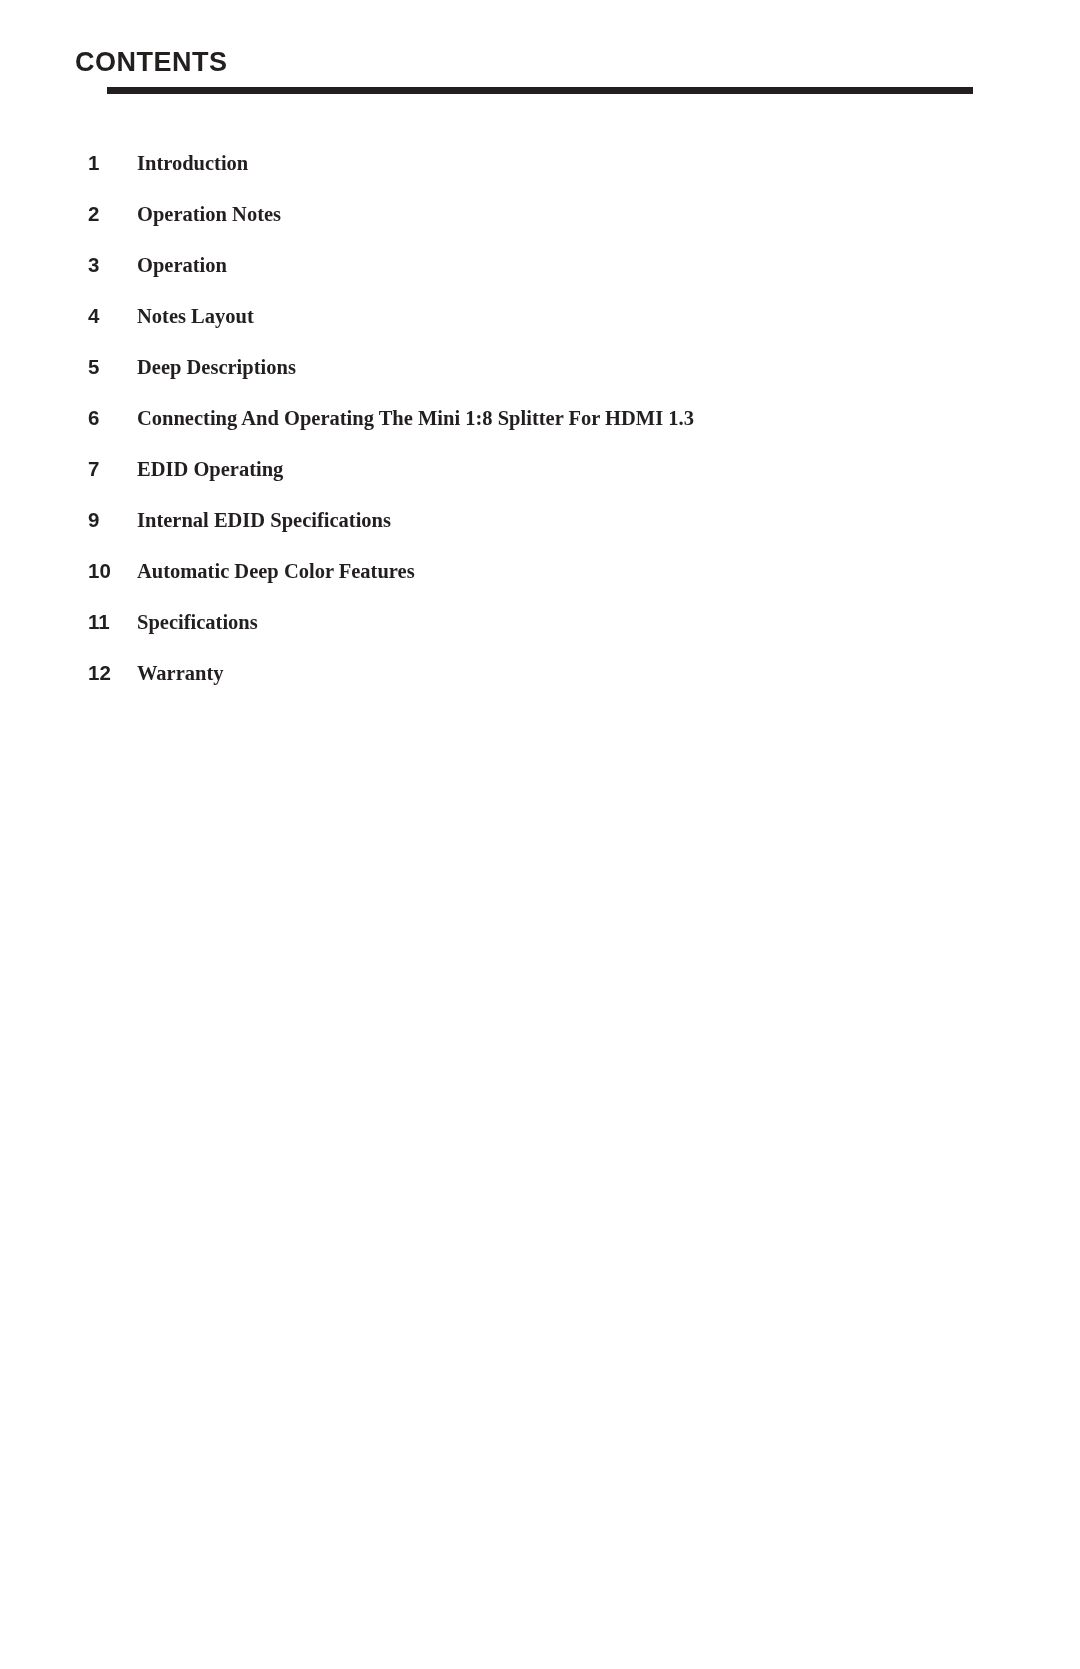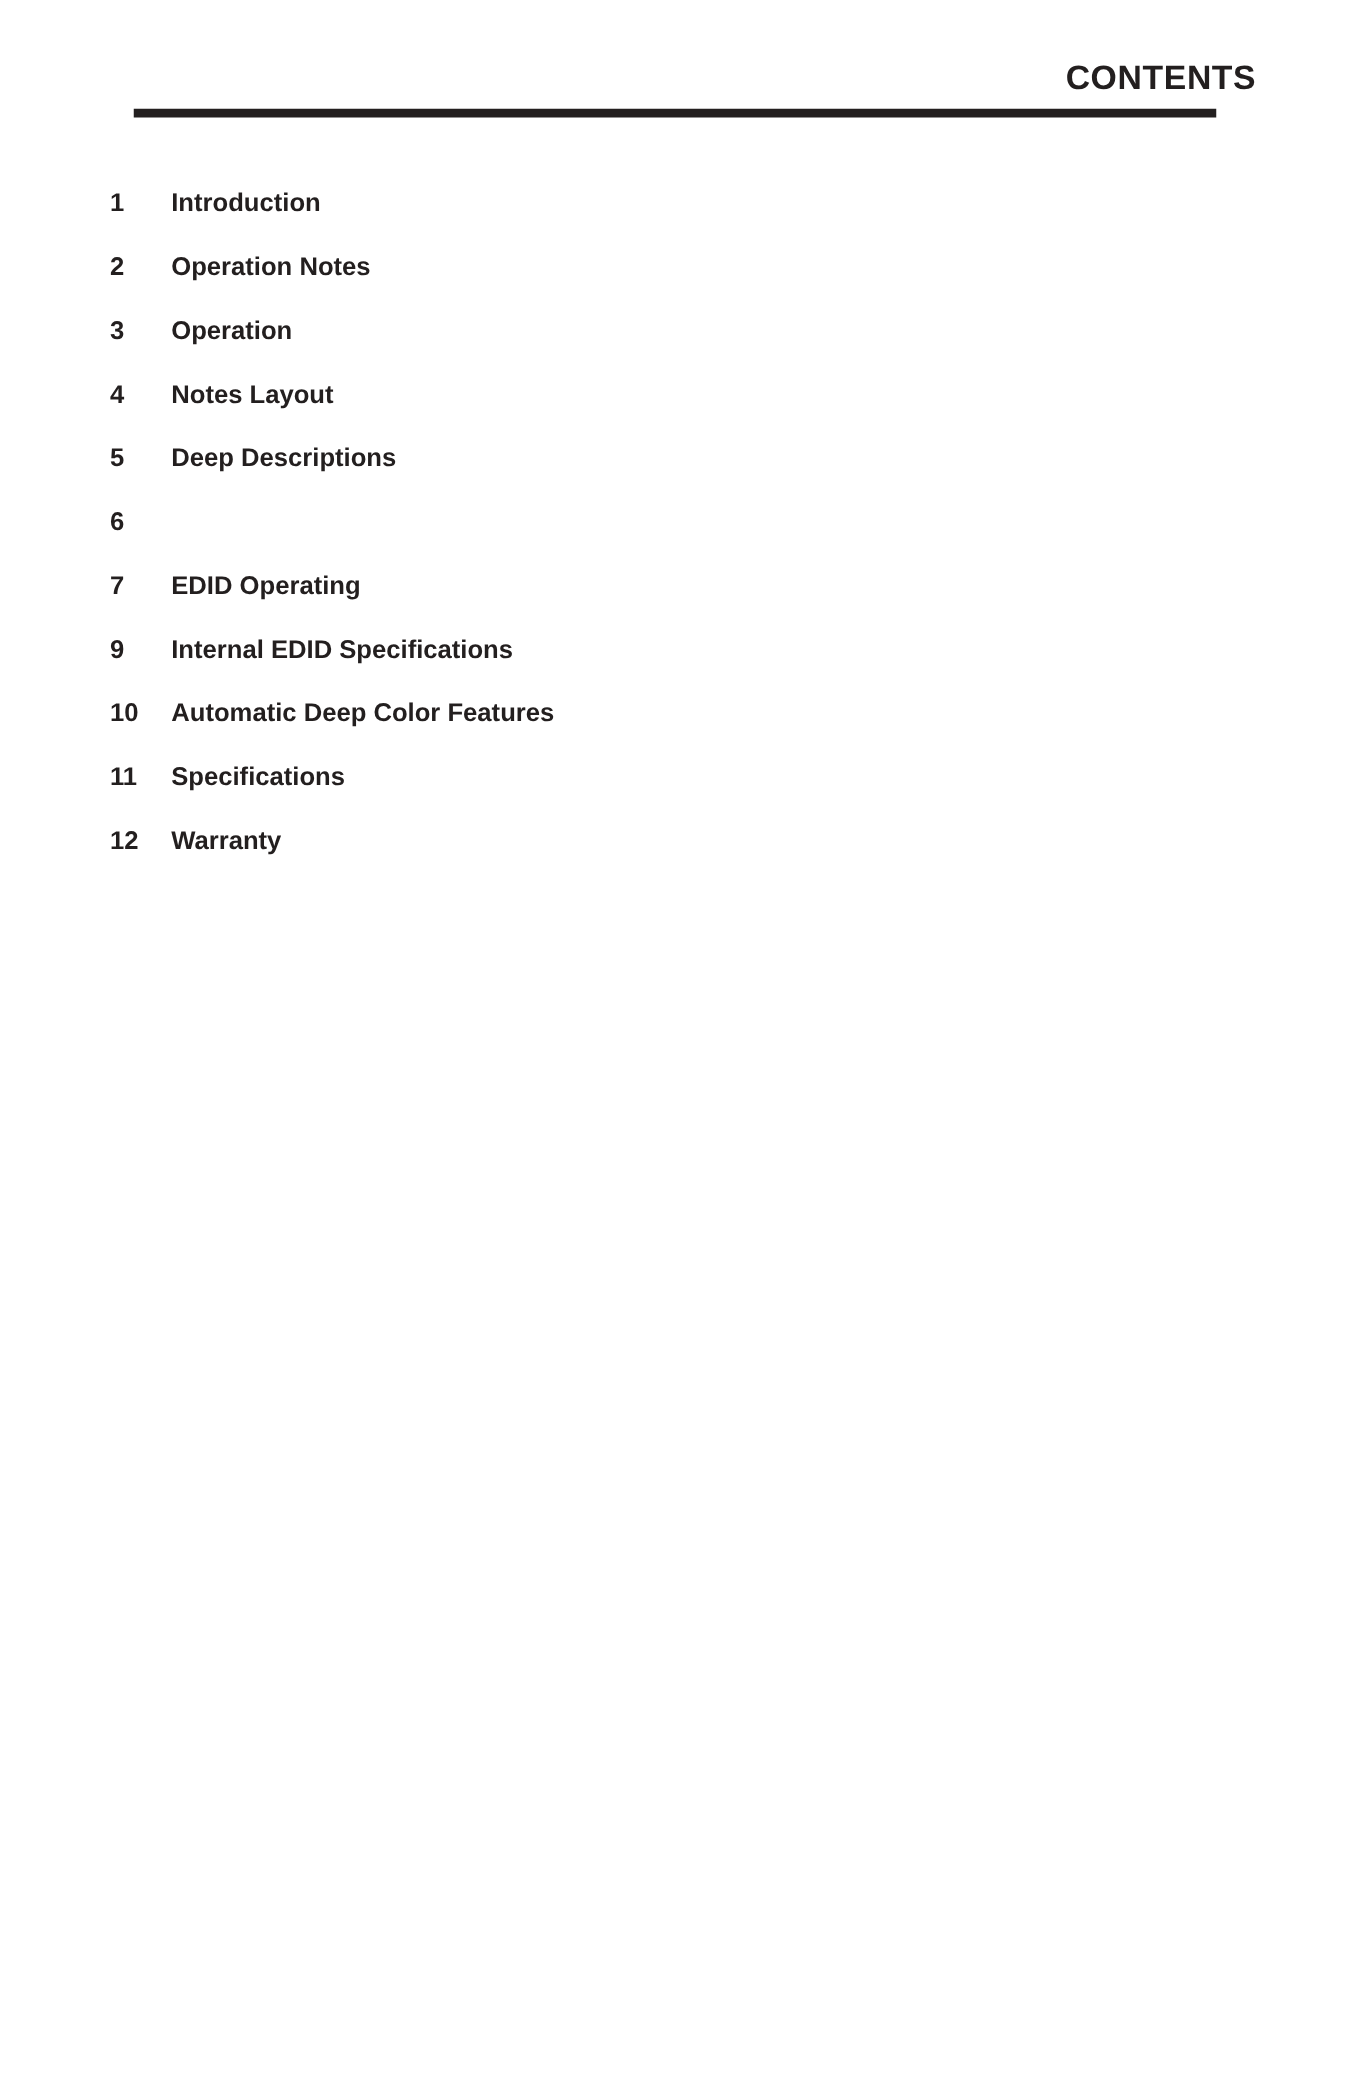--- a/index.html
+++ b/index.html
@@ -24,21 +24,21 @@
   }
 
   
   .header-block {
     position: absolute;
     left: 0;
     top: 48px;
     width: 1080px;
   }
   .page-title {
-    text-align: right;
+    text-align: left;
     font-size: 27px;
     font-weight: bold;
     letter-spacing: 0.5px;
     line-height: 1.05;
     color: #231f1f;
     margin: 0;
     padding: 0 75px;
   }
   .title-rule {
     margin: 11px auto 0 auto;
@@ -66,20 +66,21 @@
   }
   .toc-num {
     width: 49px;
     flex: 0 0 49px;
     text-align: left;
     font-weight: bold;
   }
   .toc-label {
     flex: 0 1 auto;
     font-weight: bold;
+    font-family: Liberation Serif, serif;
   }
 </style>
 </head>
 <body>
 
 <div class="page">
 
   <div class="header-block">
     <h1 class="page-title">CONTENTS</h1>
     <div class="title-rule"></div>
@@ -101,20 +102,21 @@
       <div class="toc-entry">
         <span class="toc-num">4</span>
         <span class="toc-label">Notes Layout</span>
       </div>
       <div class="toc-entry">
         <span class="toc-num">5</span>
         <span class="toc-label">Deep Descriptions</span>
       </div>
       <div class="toc-entry">
         <span class="toc-num">6</span>
+        <span class="toc-label">Connecting And Operating The Mini 1:8 Splitter For HDMI 1.3</span>
       </div>
       <div class="toc-entry">
         <span class="toc-num">7</span>
         <span class="toc-label">EDID Operating</span>
       </div>
       <div class="toc-entry">
         <span class="toc-num">9</span>
         <span class="toc-label">Internal EDID Specifications</span>
       </div>
       <div class="toc-entry">

